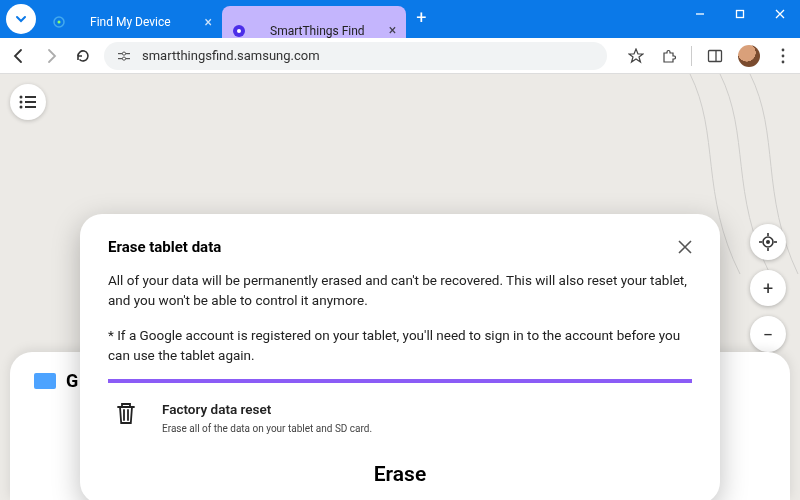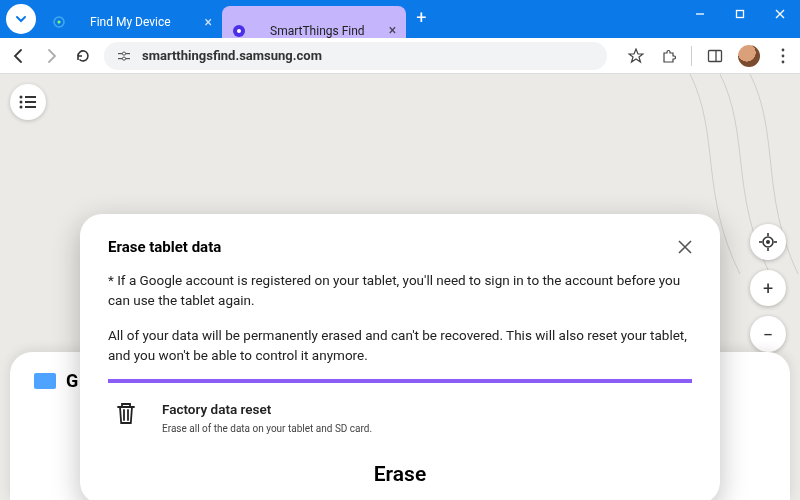--- a/index.html
+++ b/index.html
@@ -7,21 +7,21 @@
 .titlebar { height:38px; background:#0b79e8; display:flex; align-items:flex-end; }
 .menu-btn { width:30px; height:30px; background:#fff; border-radius:50%; margin:4px 6px; display:flex; align-items:center; justify-content:center; color:#0b79e8; font-size:14px; }
 .tab { height:32px; border-radius:8px 8px 0 0; display:flex; align-items:center; padding:0 10px; font-size:12px; gap:24px; min-width:180px; position:relative; }
 .tab.inactive { color:#fff; }
 .tab.active { background:#c4b5fd; color:#222;align-items:flex-end; }
 .tab .favicon { width:14px; height:14px; display:flex; align-items:center; justify-content:center; font-size:12px; }
 .tab .close { margin-left:auto; font-size:14px; opacity:.8; }
 .new-tab { color:#fff; font-size:18px; padding:0 10px; align-self:center; margin-bottom:4px; }
 .win-controls { margin-left:auto; display:flex; align-self:flex-start; }
 .win-controls div { width:40px; height:28px; display:flex; align-items:center; justify-content:center; color:#fff; font-size:12px; }
-.toolbar { height:36px; background:#fff; display:flex; align-items:center; padding:0 8px; gap:10px; border-bottom:1px solid #ddd;font-weight:bold; }
+.toolbar { height:36px; background:#fff; display:flex; align-items:center; padding:0 8px; gap:10px; border-bottom:1px solid #ddd; }
 .nav-icon { width:22px; height:22px; display:flex; align-items:center; justify-content:center; color:#555; font-size:16px; border-radius:50%; }
 .url-bar { flex:1; height:28px; background:#f1f3f4; border-radius:14px; display:flex; align-items:center; padding:0 12px; gap:10px; font-size:13px; color:#333; }
 .url-prefix { width:16px; height:16px; display:flex; align-items:center; justify-content:center; font-size:11px; }
 .toolbar-right { display:flex; align-items:center; gap:14px; margin-left:10px; }
 .toolbar-right .ic { width:18px; height:18px; display:flex; align-items:center; justify-content:center; color:#444; }
 .avatar { width:22px; height:22px; border-radius:50%; background:radial-gradient(circle at 40% 35%, #d9a07a 0 45%, #7a4b2e 46% 100%); }
 .divider { width:1px; height:20px; background:#ccc; }
 .content { position:relative; width:100%; height:calc(100% - 74px); background:#eceae6; }
 .map-lines { position:absolute; right:0; top:0; width:120px; height:200px; opacity:.35; }
 .hamburger { position:absolute; left:10px; top:10px; width:36px; height:36px; border-radius:50%; background:#fff; box-shadow:0 1px 4px rgba(0,0,0,.2); display:flex; align-items:center; justify-content:center; }
@@ -195,22 +195,22 @@
   <div class="modal">
     <div class="modal-header">
       <div class="modal-title">Erase tablet data</div>
       <div class="modal-close">
         <svg width="14" height="14">
             <path d="M1 1 L13 13 M13 1 L1 13" stroke="#555" stroke-width="1.6"></path>
           </svg>
       </div>
     </div>
     <div class="modal-body">
+      <p>All of your data will be permanently erased and can't be recovered. This will also reset your tablet, and you won't be able to control it anymore.</p>
       <p>* If a Google account is registered on your tablet, you'll need to sign in to the account before you can use the tablet again.</p>
-      <p>All of your data will be permanently erased and can't be recovered. This will also reset your tablet, and you won't be able to control it anymore.</p>
       <div class="reset-row">
         <div class="reset-icon">
           <svg width="28" height="28" viewBox="0 0 28 28">
               <path d="M6 8 h16 M10 8 V5 h8 v3 M8 8 l1.2 16 h9.6 L20 8 M12 11 v10 M16 11 v10" fill="none" stroke="#222" stroke-width="1.8" stroke-linecap="round"></path>
             </svg>
         </div>
         <div class="reset-text">
           <div class="t1">Factory data reset</div>
           <div class="t2">Erase all of the data on your tablet and SD card.</div>
         </div>

